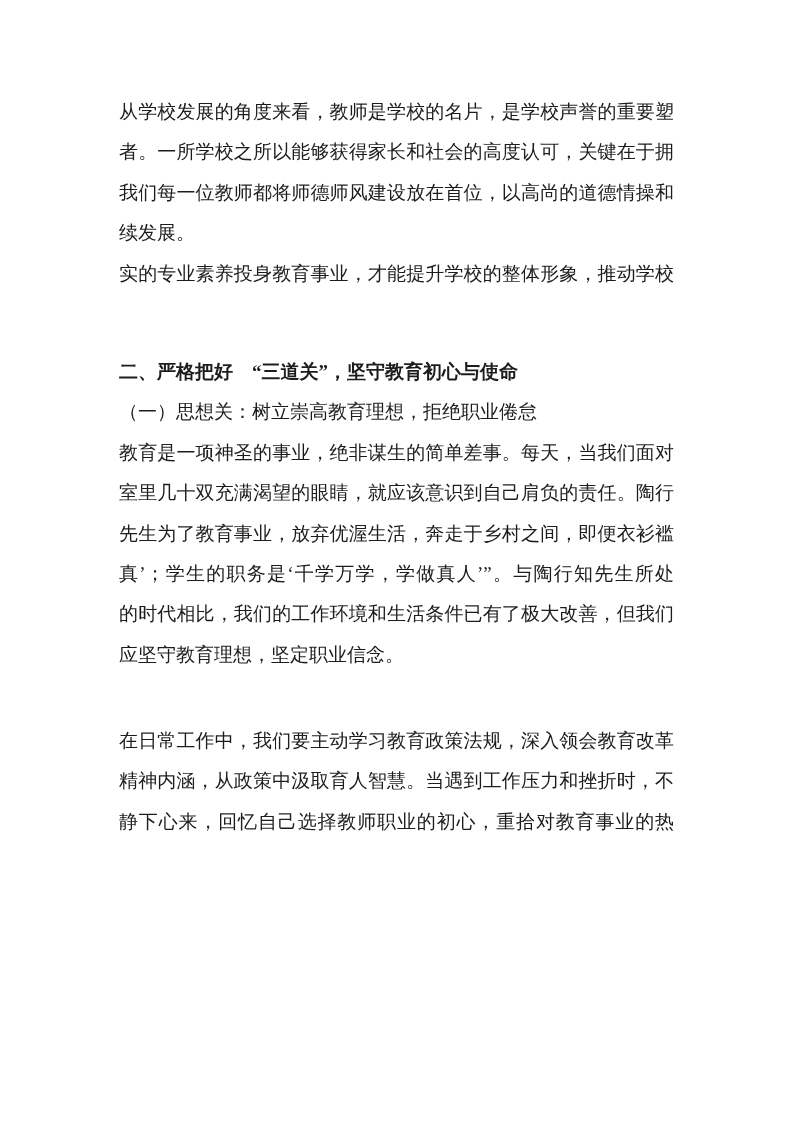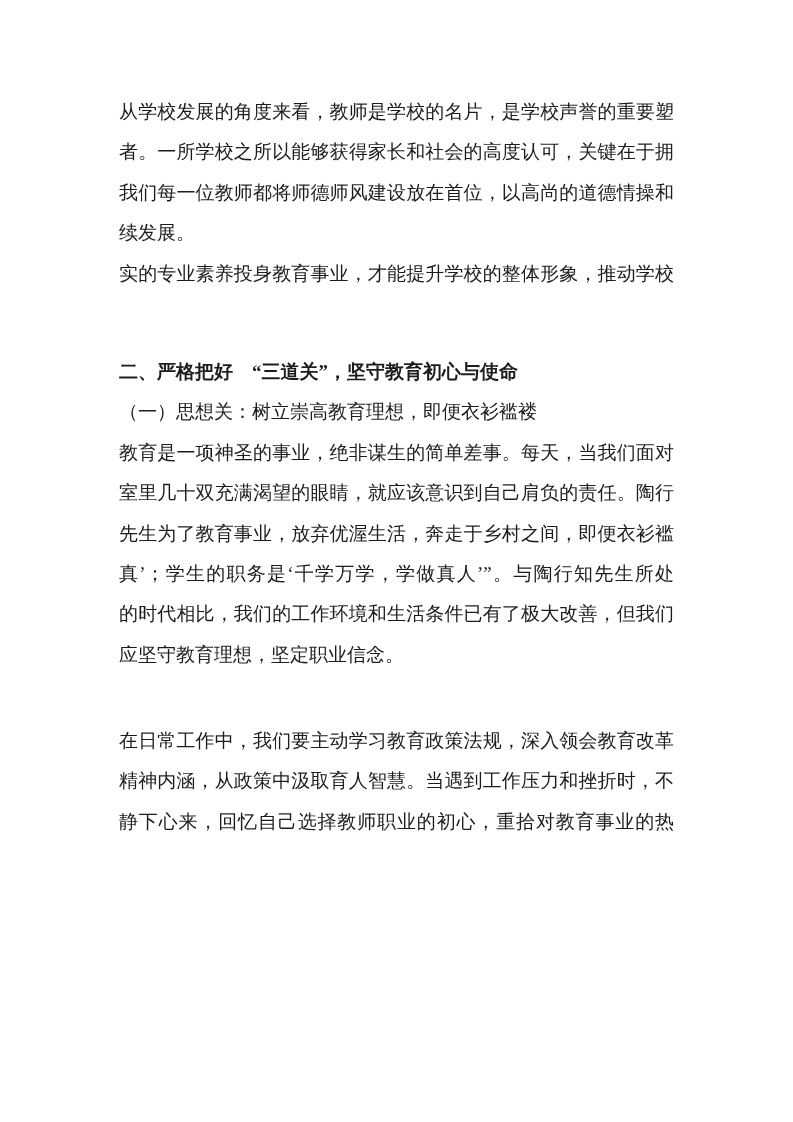--- a/index.html
+++ b/index.html
@@ -57,21 +57,21 @@
       <div class="line">我们每一位教师都将师德师风建设放在首位，以高尚的道德情操和扎</div>
       <div class="line flush">续发展。</div>
       <div class="line">实的专业素养投身教育事业，才能提升学校的整体形象，推动学校持</div>
     </div>
 
     <div class="para heading-block">
       <div class="line">二、严格把好　“三道关”，坚守教育初心与使命</div>
     </div>
 
     <div class="para subheading-block">
-      <div class="line">（一）思想关：树立崇高教育理想，即便衣衫褴褛</div>
+      <div class="line">（一）思想关：树立崇高教育理想，拒绝职业倦怠</div>
     </div>
 
     <div class="para para-2">
       <div class="line">教育是一项神圣的事业，绝非谋生的简单差事。每天，当我们面对教</div>
       <div class="line">室里几十双充满渴望的眼睛，就应该意识到自己肩负的责任。陶行知</div>
       <div class="line">先生为了教育事业，放弃优渥生活，奔走于乡村之间，即便衣衫褴褛，</div>
       <div class="line">真’；学生的职务是‘千学万学，学做真人’”。与陶行知先生所处</div>
       <div class="line">的时代相比，我们的工作环境和生活条件已有了极大改善，但我们更</div>
       <div class="line flush">应坚守教育理想，坚定职业信念。</div>
     </div>

